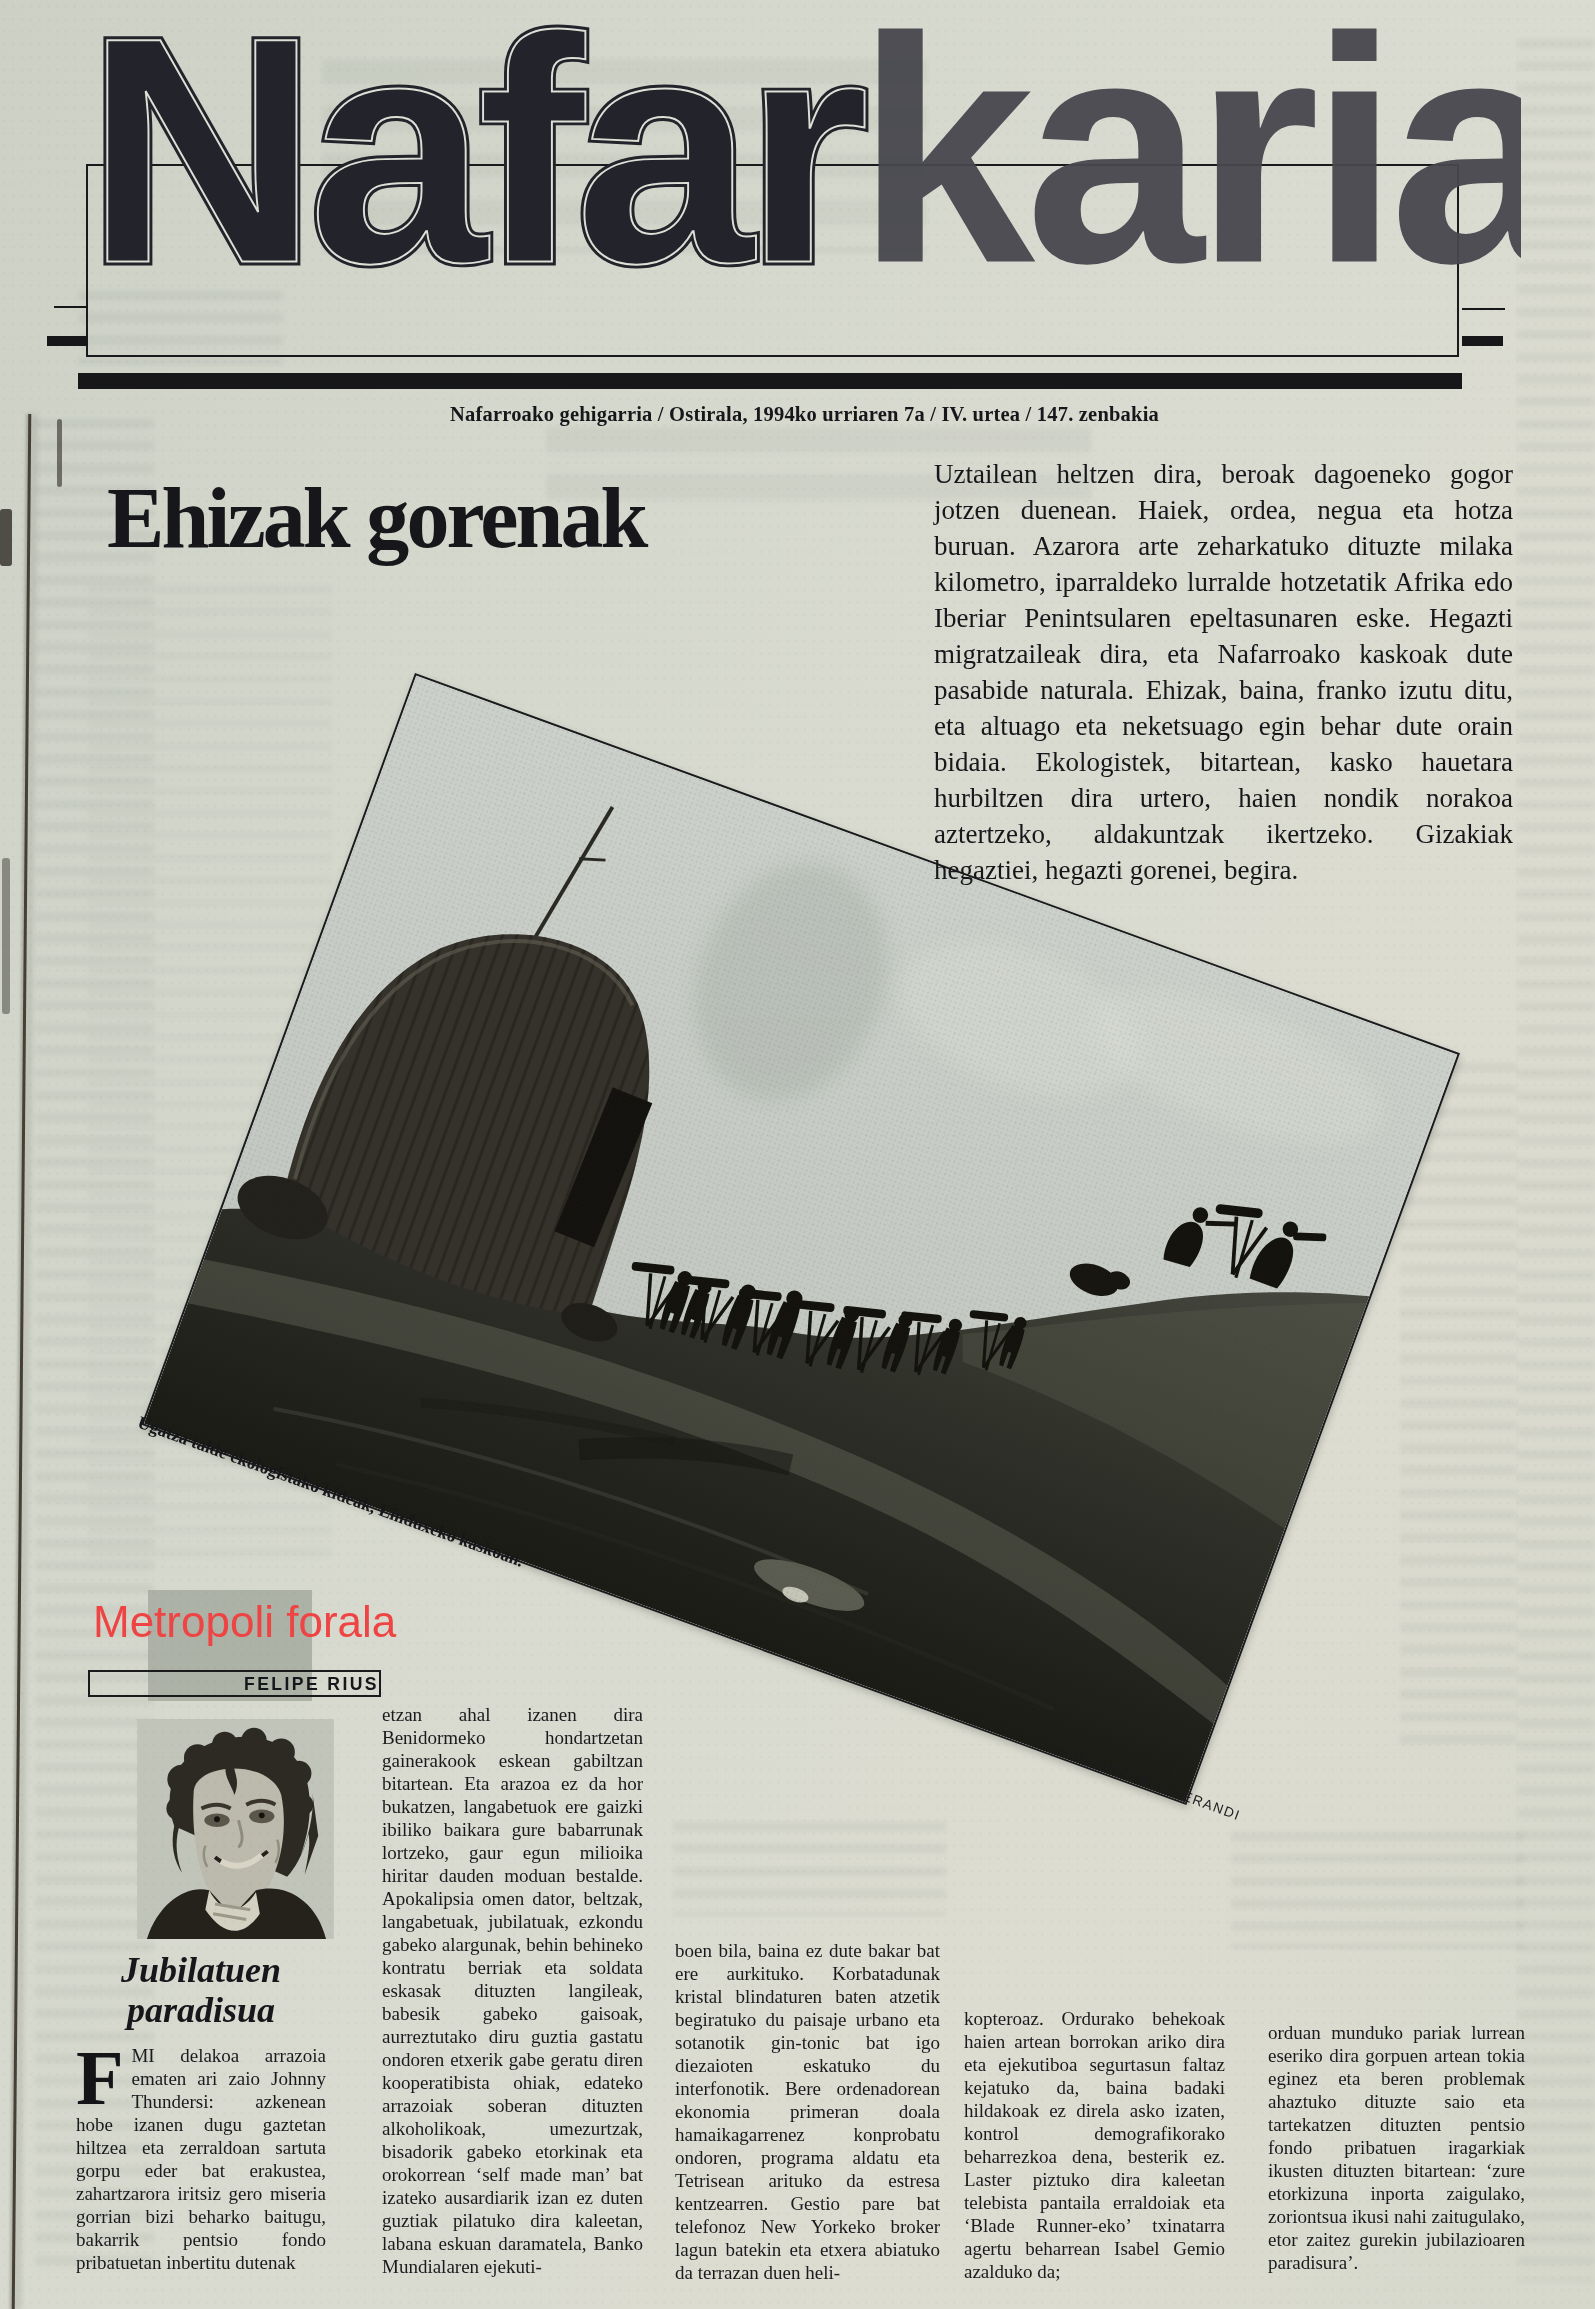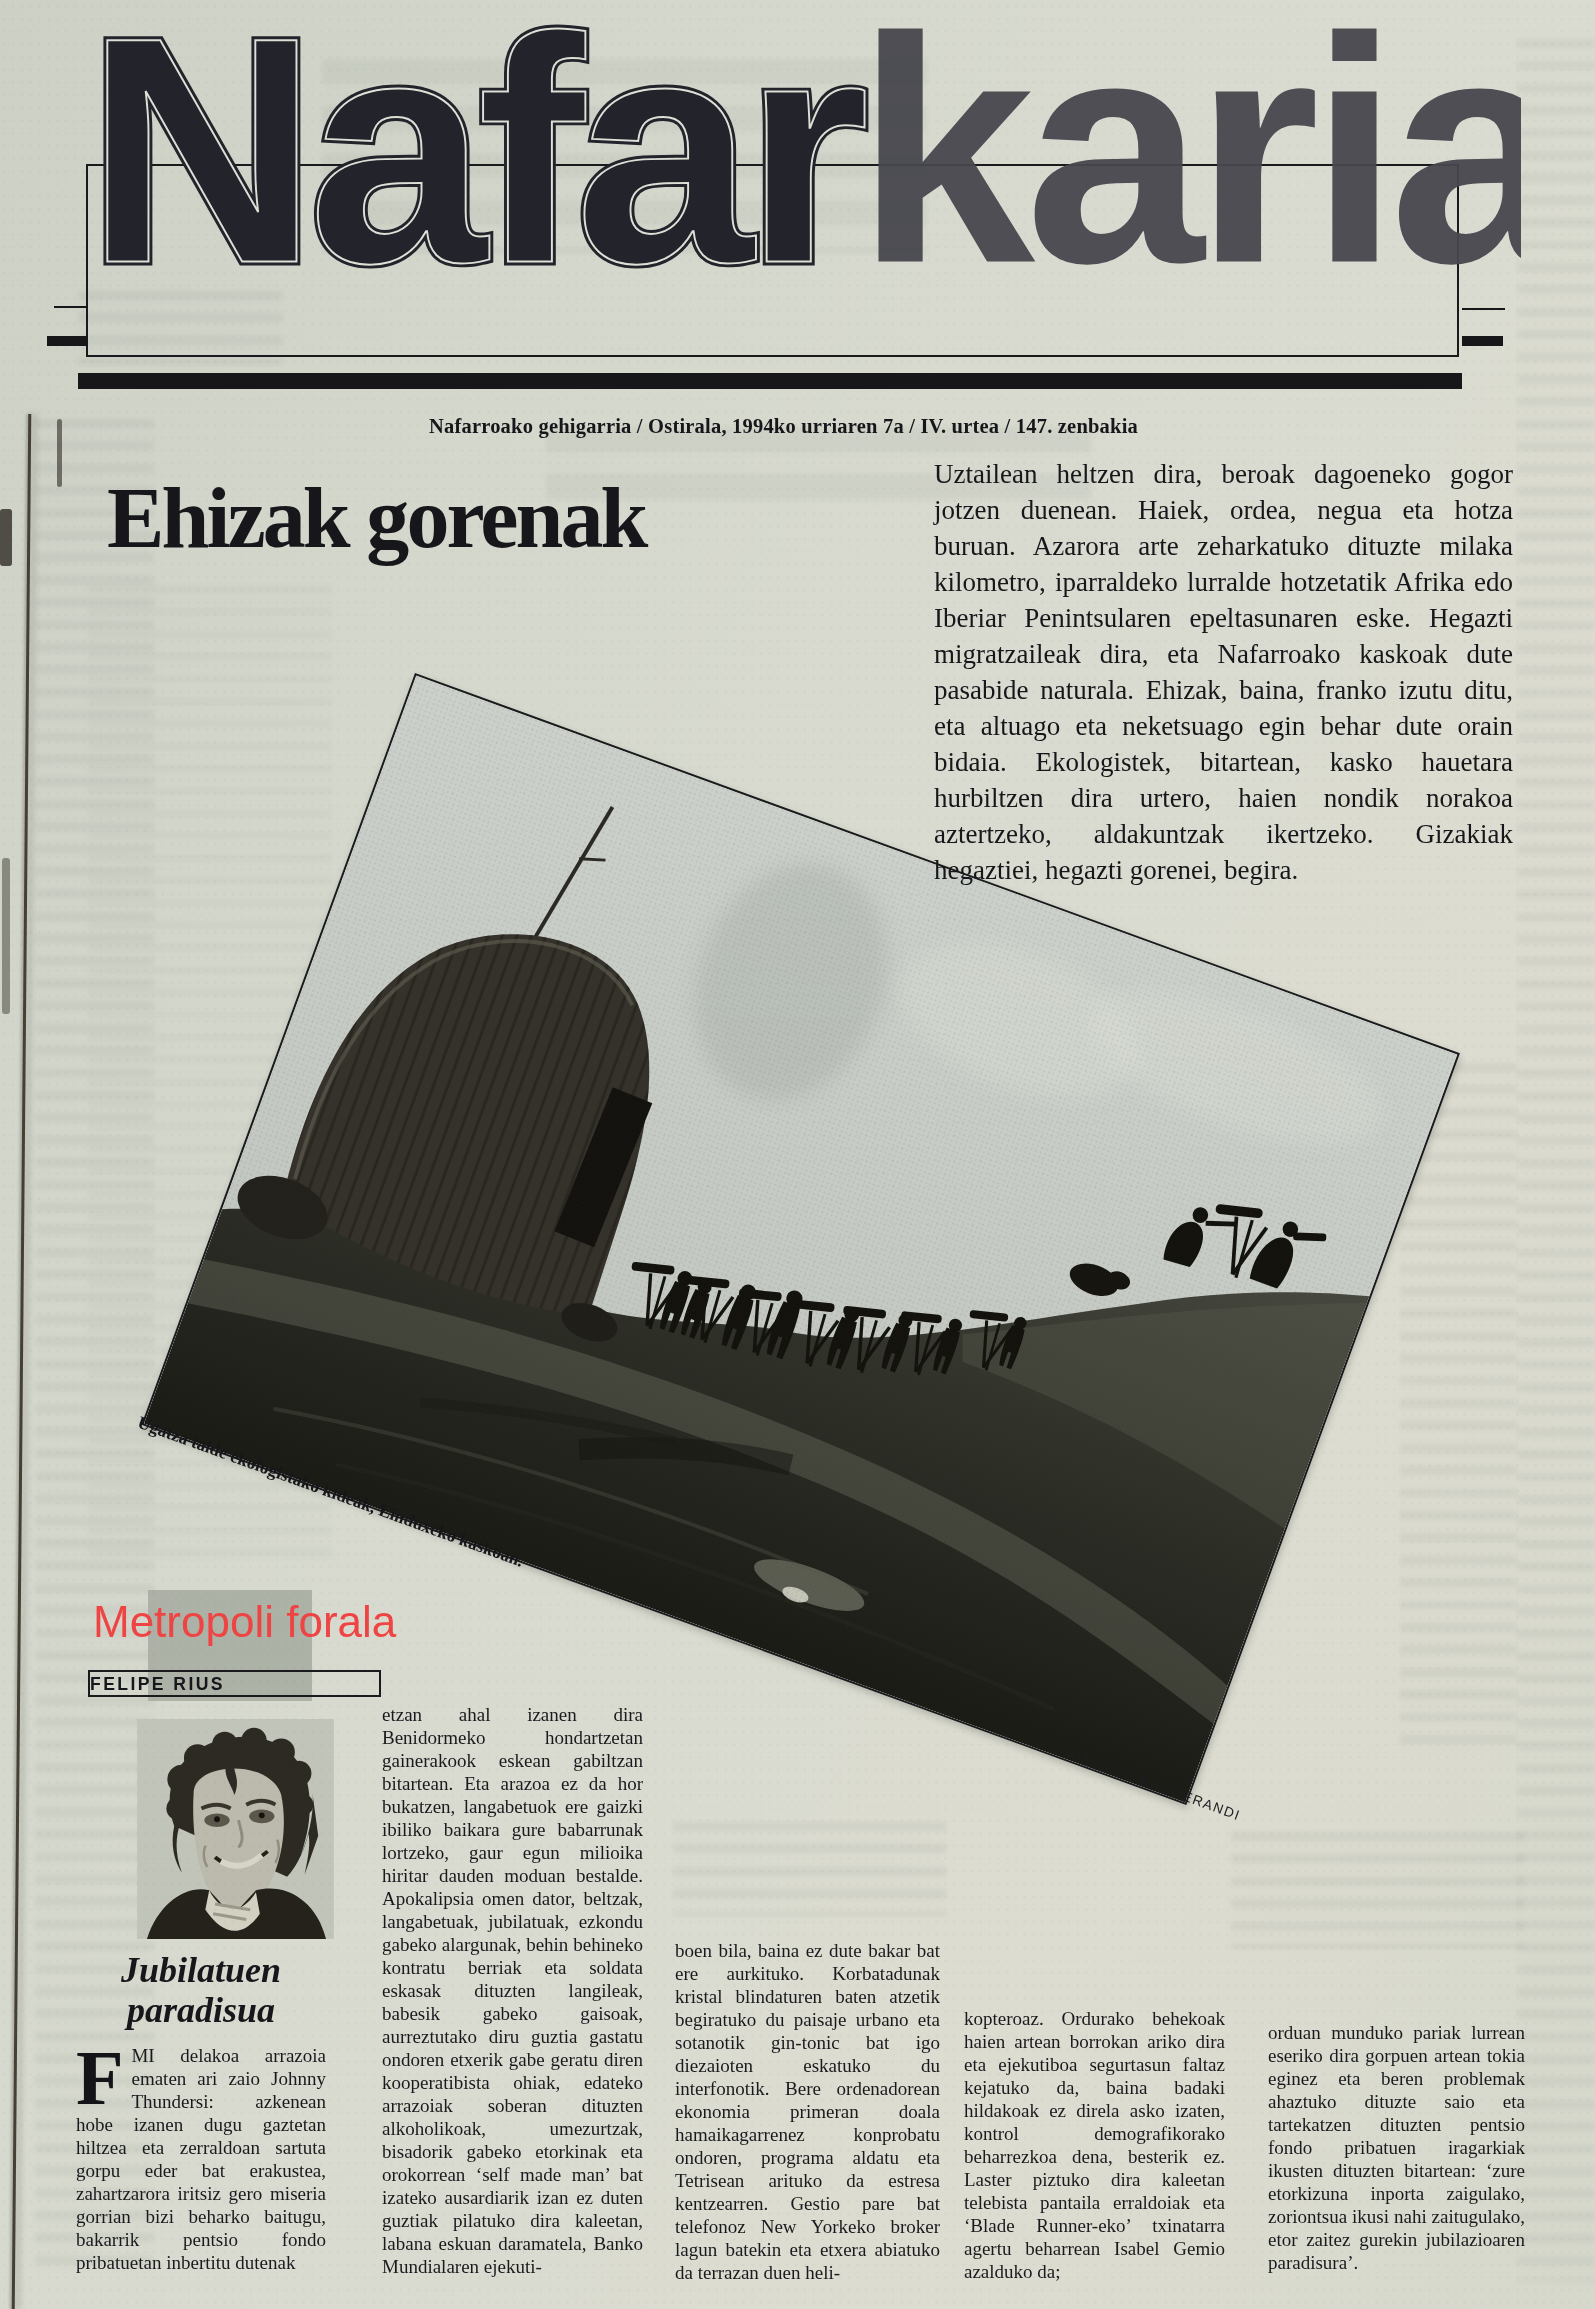--- a/index.html
+++ b/index.html
@@ -16,39 +16,39 @@
   .ghost{background:repeating-linear-gradient(180deg, rgba(96,108,100,0.18) 0 8.8px, rgba(96,108,100,0.02) 8.8px 22.4px);
     filter:blur(2px);opacity:.45;z-index:0;}
   .ghost.blocky{background:repeating-linear-gradient(180deg, rgba(90,104,96,0.25) 0 25px, rgba(90,104,96,0.04) 25px 47px);opacity:.28;}
   .pageedge{left:19.5px;top:414px;width:2.9px;height:1896px;background:#453f34;transform:rotate(.5deg);
     box-shadow:3.9px 0 5.9px rgba(70,70,60,.35), -2px 0 2.9px rgba(70,70,60,.3);z-index:1;}
   .edgeblob{background:#2e2c25;border-radius:2.9px;z-index:1;}
   
   .rule{background:#17171a;z-index:2;}
   .mastbox{left:86px;top:164px;width:1373px;height:193px;border:2.9px solid #1a1a1d;box-sizing:border-box;z-index:2;background:transparent;}
   .masthead-svg{left:78px;top:9.8px;z-index:3;}
-  .dateline{left:429px;top:414px;width:751px;text-align:left;
+  .dateline{left:429px;top:402px;width:751px;text-align:center;
     font:bold 20.5px/25px "Liberation Serif",serif;letter-spacing:0.2px;z-index:3;}
   
   .headline{left:107px;top:474px;font:bold 86px/88px "Liberation Serif",serif;letter-spacing:-2.9px;z-index:3;}
   .intro{left:934px;top:456px;width:579px;font:27px/36px "Liberation Serif",serif;
     text-align:justify;z-index:3;}
   .photo{left:415px;top:673px;width:1112px;height:800px;transform:rotate(20deg);transform-origin:0 0;
     border:2.9px solid #1b1b1d;box-sizing:border-box;background:#c6ccc5;z-index:2;
     box-shadow:2px 2.9px 7.8px rgba(60,62,55,.25);}
   .photo svg{display:block;width:100%;height:100%;}
   .caption{left:142px;top:1412px;width:585px;transform:rotate(20deg);transform-origin:0 0;
     font:bold 17.6px/21.5px "Liberation Serif",serif;z-index:3;}
   .credit{left:1069px;top:1746px;transform:rotate(20deg);transform-origin:0 0;
     font:13.7px "Liberation Sans",sans-serif;letter-spacing:1.5px;color:#1d1d20;z-index:3;}
   
   .grayband{left:148px;top:1590px;width:164px;height:111px;background:#a6aaa0;opacity:.85;z-index:1;}
   .sectitle{left:93px;top:1597px;font:400 44px/49px "Liberation Sans",sans-serif;color:#ef4444;z-index:2;letter-spacing:0px;}
   .authorbox{left:88px;top:1670px;width:293px;height:27px;border:2px solid #1a1a1d;box-sizing:border-box;
-    text-align:left;font:bold 17.6px/24.4px "Liberation Sans",sans-serif;letter-spacing:2.4px;z-index:2;}
+    text-align:right;font:bold 17.6px/24.4px "Liberation Sans",sans-serif;letter-spacing:2.4px;z-index:2;}
   .portrait{left:137px;top:1719px;width:197px;height:220px;z-index:2;}
   .coltitle{left:76px;top:1950px;width:250px;text-align:center;
     font:bold italic 36px/40px "Liberation Serif",serif;z-index:2;}
   .col{position:absolute;font:19px/23px "Liberation Serif",serif;text-align:justify;color:#1a1a1e;z-index:2;}
   .dropcap{float:left;font:bold 78px/60px "Liberation Serif",serif;margin:3.9px 7.8px 0 0;color:#141418;}
 </style>
 </head>
 <body>
 
 <div class="abs ghost" style="left:35px;top:419px;width:119px;height:1853px;"></div>

